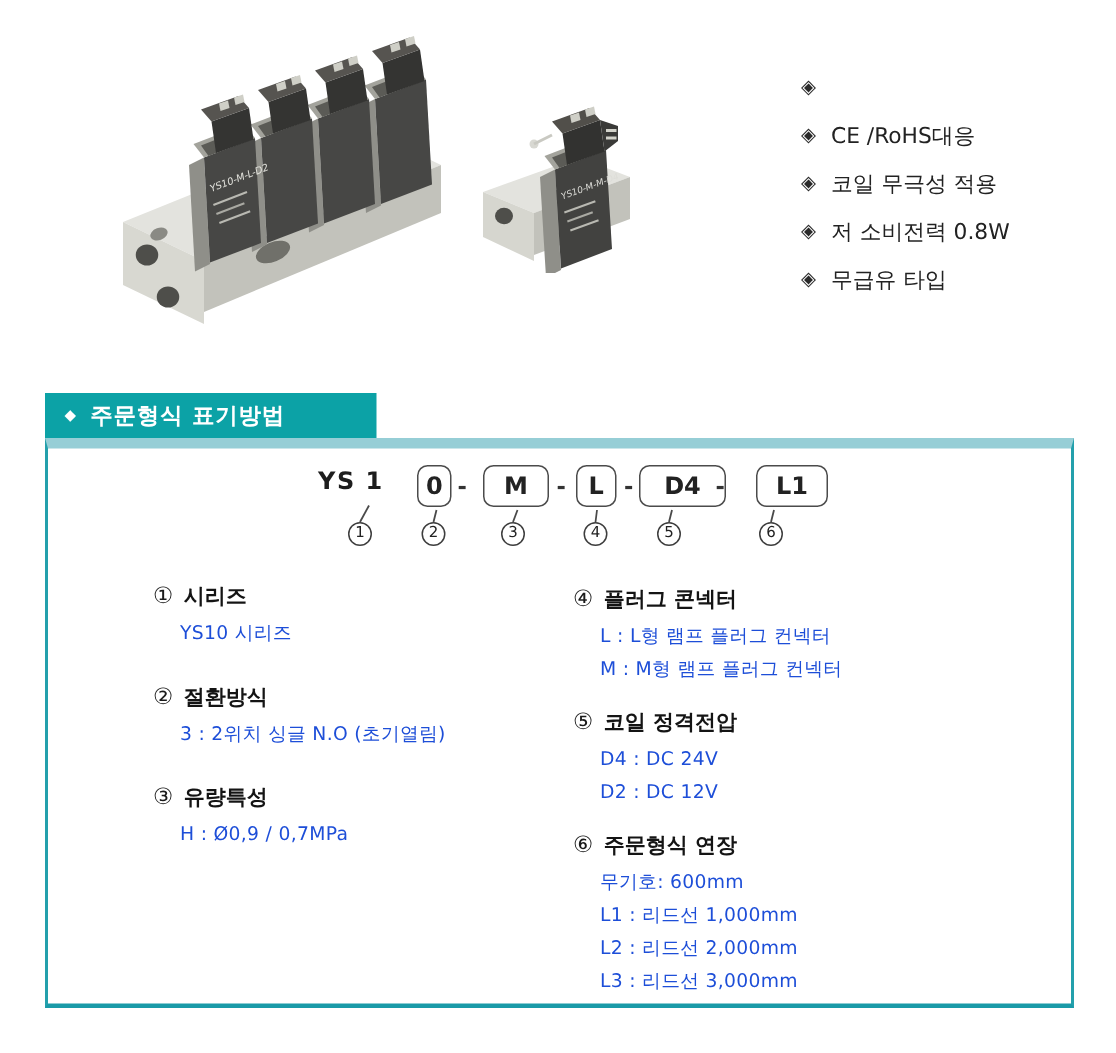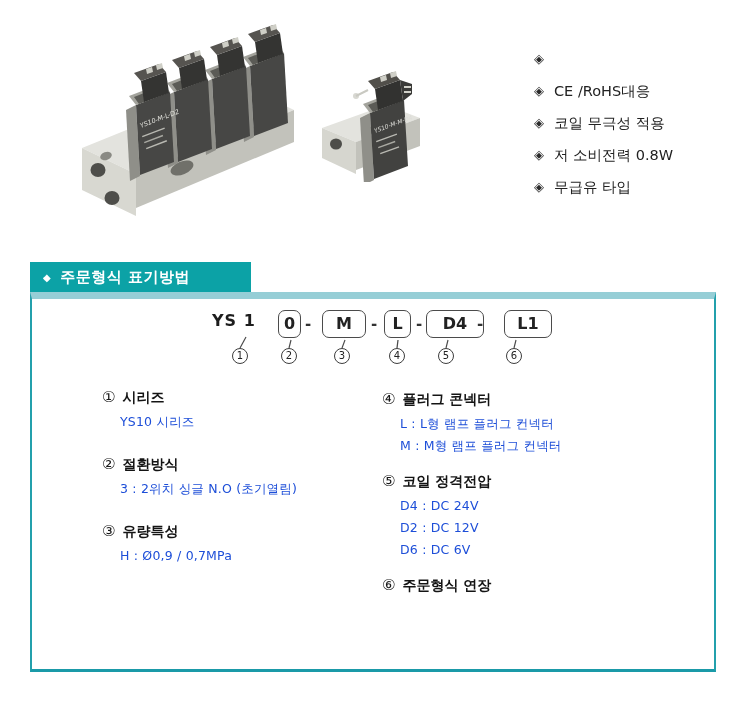--- a/index.html
+++ b/index.html
@@ -230,24 +230,29 @@
       </div>
     </div>
     <div class="sec">
       <div class="sec-title">
           <span class="sec-num">⑤</span>
           <span>코일 정격전압</span>
         </div>
       <div class="sec-lines">
         <div>D4 : DC 24V</div>
         <div>D2 : DC 12V</div>
-        <div>D6 : DC 6V</div>
       </div>
     </div>
     <div class="sec">
       <div class="sec-title">
           <span class="sec-num">⑥</span>
           <span>주문형식 연장</span>
         </div>
+      <div class="sec-lines">
+        <div>무기호: 600mm</div>
+        <div>L1 : 리드선 1,000mm</div>
+        <div>L2 : 리드선 2,000mm</div>
+        <div>L3 : 리드선 3,000mm</div>
+      </div>
     </div>
   </div>
 
 </div>
 
 </body></html>

